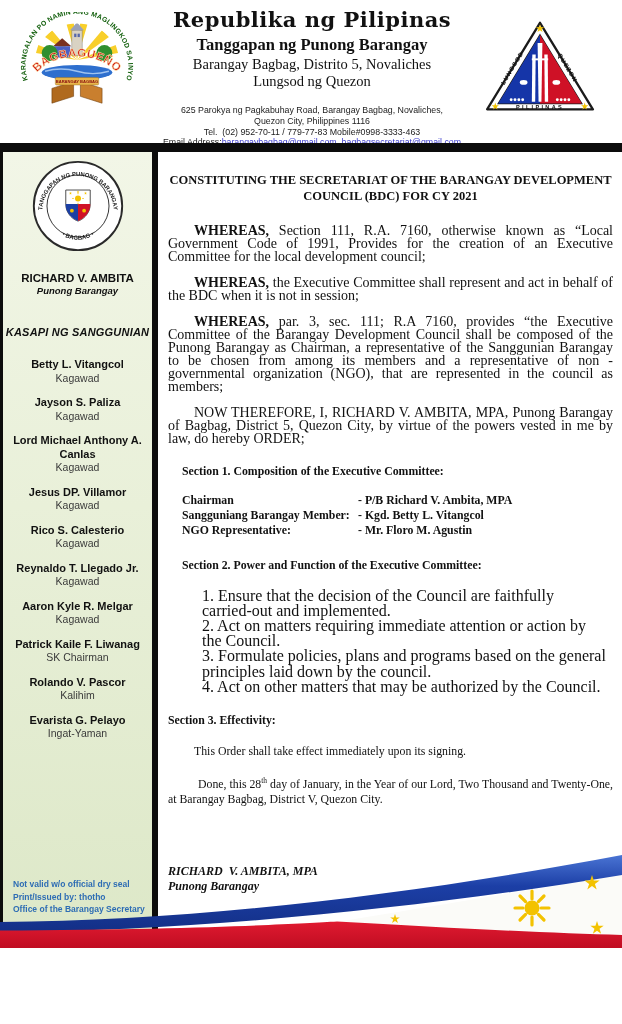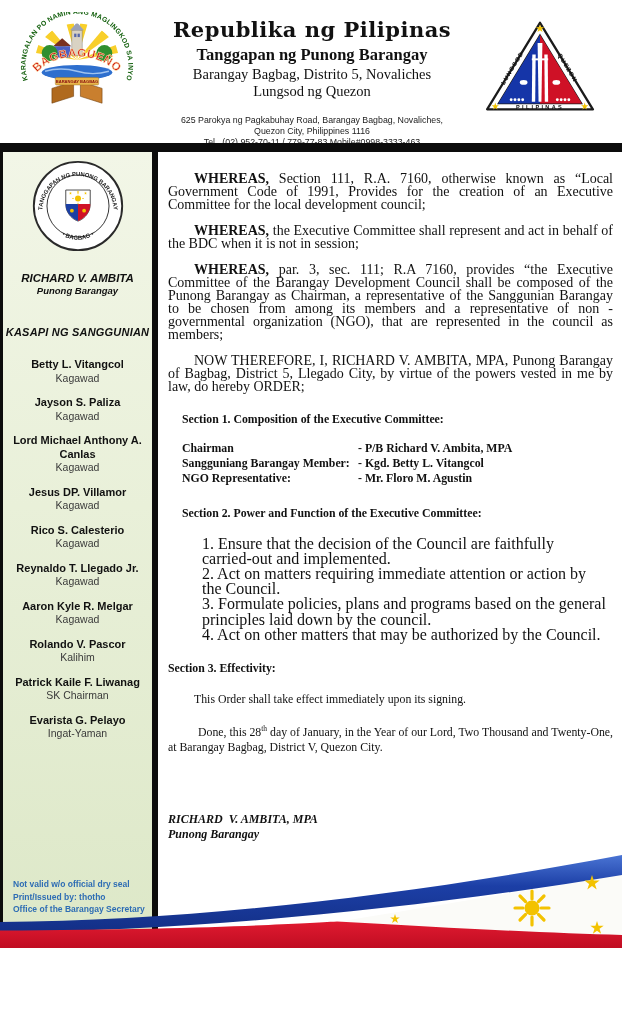--- a/index.html
+++ b/index.html
@@ -1,21 +1,21 @@
 <!DOCTYPE html>
 <html><head>
 <meta charset="utf-8">
 <style>
   html,body{margin:0;padding:0;background:#ffffff;}
   .page{position:relative;width:622px;height:1024px;background:#ffffff;overflow:hidden;
         font-family:"Liberation Serif",serif;color:#111;}
 
   
   .header{position:absolute;top:0;left:0;width:622px;height:143px;background:#fff;}
-  .hdr-center{position:absolute;left:138px;width:348px;top:18px;text-align:center;}
+  .hdr-center{position:absolute;left:138px;width:348px;top:8px;text-align:center;}
   .hdr-republic{font-family:"DejaVu Serif",serif;font-weight:bold;font-size:21px;line-height:24px;letter-spacing:.5px;}
   .hdr-office{font-weight:bold;font-size:16.5px;line-height:19px;margin-top:3px;}
   .hdr-district{font-size:14.5px;line-height:17px;margin-top:2px;}
   .hdr-city{font-size:14.5px;line-height:17px;}
   .hdr-small{font-family:"Liberation Sans",sans-serif;font-size:8.8px;line-height:10.8px;color:#222;margin-top:15px;}
   .prewrap{white-space:pre-wrap;}
   .email-link{color:#3b3bcc;text-decoration:underline;cursor:pointer;}
   .fb-red{color:#e8544a;}
   .seal-left{position:absolute;left:20px;top:12px;}
   .seal-right{position:absolute;left:482px;top:18px;}
@@ -25,21 +25,21 @@
 
   
   .body-row{position:absolute;top:152px;left:0;width:622px;height:786px;}
   .left-edge{position:absolute;left:0;top:0;width:3px;height:100%;background:#0c0c0c;}
   .sidebar{position:absolute;left:3px;top:0;width:149px;height:100%;
            background:linear-gradient(180deg,#f2f6e7 0%,#e9f0d9 45%,#dde8c8 100%);
            border-right:6px solid #0c0c0c;box-sizing:content-box;
            font-family:"Liberation Sans",sans-serif;text-align:center;}
   .sb-seal{margin-top:7px;}
   .sb-captain{margin-top:14px;}
-  .sb-captain-name{font-size:11.5px;font-weight:bold;font-style:italic;line-height:14px;}
+  .sb-captain-name{font-size:11.5px;font-weight:bold;line-height:14px;}
   .sb-captain-title{font-size:9.5px;font-weight:bold;font-style:italic;line-height:12px;}
   .sb-heading{margin-top:29px;font-size:11px;font-weight:bold;font-style:italic;letter-spacing:.2px;}
   .sb-members{margin-top:20px;padding:0 4px;}
   .sb-member{margin-bottom:11px;}
   .sb-member-name{font-size:11px;font-weight:bold;line-height:13.5px;}
   .sb-member-title{font-size:10.5px;color:#3a3a3a;line-height:13.5px;}
   .sb-footer{position:absolute;left:10px;top:726px;text-align:left;
              font-size:8.5px;font-weight:bold;color:#2e6db4;line-height:12.5px;}
 
   
@@ -239,52 +239,53 @@
             <div class="sb-member-name">Reynaldo T. Llegado Jr.</div>
             <div class="sb-member-title">Kagawad</div>
           </div>
 
           <div class="sb-member">
             <div class="sb-member-name">Aaron Kyle R. Melgar</div>
             <div class="sb-member-title">Kagawad</div>
           </div>
 
           <div class="sb-member">
+            <div class="sb-member-name">Patrick Kaile F. Liwanag</div>
+            <div class="sb-member-title">SK Chairman</div>
+          </div>
+
+          <div class="sb-member">
             <div class="sb-member-name">Rolando V. Pascor</div>
             <div class="sb-member-title">Kalihim</div>
-          </div>
-
-          <div class="sb-member">
-            <div class="sb-member-name">Patrick Kaile F. Liwanag</div>
-            <div class="sb-member-title">SK Chairman</div>
           </div>
 
           <div class="sb-member">
             <div class="sb-member-name">Evarista G. Pelayo</div>
             <div class="sb-member-title">Ingat-Yaman</div>
           </div>
 
         </div>
 
       <div class="sb-footer">
         <div>Not valid w/o official dry seal</div>
         <div>Print/Issued by: thotho</div>
         <div>Office of the Barangay Secretary</div>
       </div>
     </aside>
 
     <main class="main">
+      <div class="eo-subject">CONSTITUTING THE SECRETARIAT OF THE BARANGAY DEVELOPMENT COUNCIL (BDC) FOR CY 2021</div>
 
       <p class="body-par first-par"><span class="lead">WHEREAS,</span><span> Section 111, R.A. 7160, otherwise known as “Local Government Code of 1991, Provides for the creation of an Executive Committee for the local development council;</span></p>
 
       <p class="body-par"><span class="lead">WHEREAS,</span><span> the Executive Committee shall represent and act in behalf of the BDC when it is not in session;</span></p>
 
       <p class="body-par"><span class="lead">WHEREAS,</span><span> par. 3, sec. 111; R.A 7160, provides “the Executive Committee of the Barangay Development Council shall be composed of the Punong Barangay as Chairman, a representative of the Sanggunian Barangay to be chosen from among its members and a representative of non - governmental organization (NGO), that are represented in the council as members;</span></p>
 
-      <p class="body-par"><span class="lead"></span><span>NOW THEREFORE, I, RICHARD V. AMBITA, MPA, Punong Barangay of Bagbag, District 5, Llegado City, by virtue of the powers vested in me by law, do hereby ORDER;</span></p>
+      <p class="body-par"><span class="lead"></span><span>NOW THEREFORE, I, RICHARD V. AMBITA, MPA, Punong Barangay of Bagbag, District 5, Quezon City, by virtue of the powers vested in me by law, do hereby ORDER;</span></p>
 
       <div class="sec-heading">Section 1. Composition of the Executive Committee:</div>
 
       <div class="committee">
 
           <div class="committee-row">
             <div class="committee-label">Chairman</div>
             <div class="committee-value">- P/B Richard V. Ambita, MPA</div>
           </div>
 

